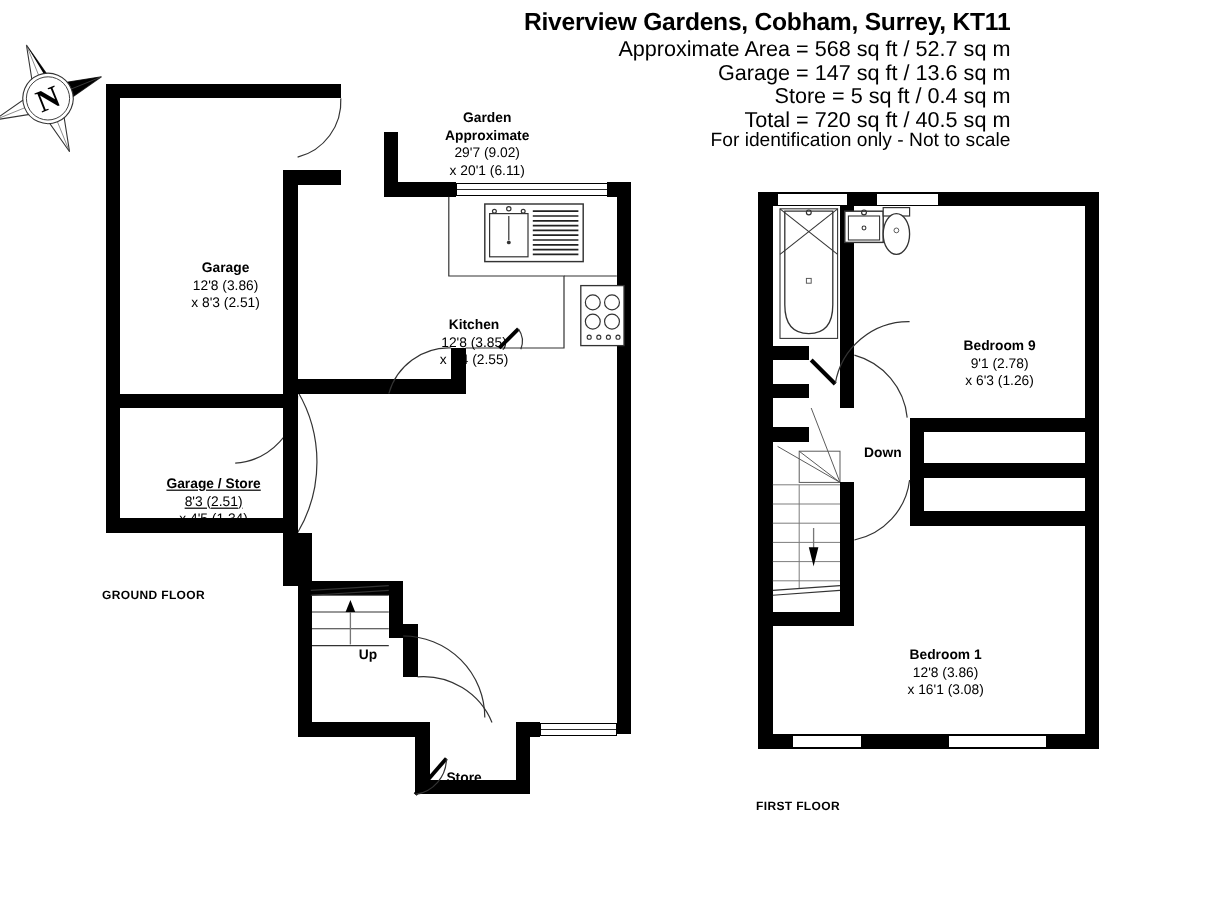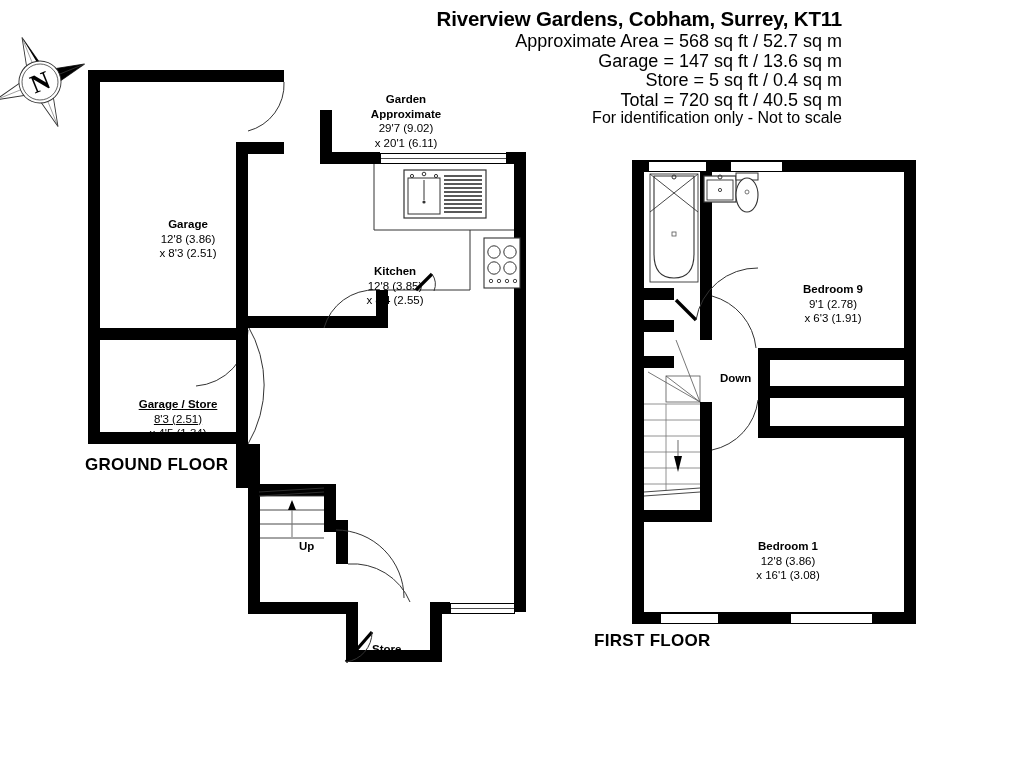--- a/index.html
+++ b/index.html
@@ -15,21 +15,21 @@
   
   .header{position:absolute;right:14px;top:6px;text-align:right;}
   .title{font-size:20.5px;font-weight:bold;letter-spacing:-0.2px;line-height:26px;white-space:nowrap;}
   .areaLine{font-size:18px;line-height:19.5px;white-space:nowrap;}
   .disclaimer{font-size:16px;line-height:15px;white-space:nowrap;}
 
   
   .lbl{position:absolute;text-align:center;white-space:nowrap;margin-top:27px;}
   .lbl .nm{font-size:11.5px;font-weight:bold;line-height:14.5px;}
   .lbl .dim{font-size:11.5px;line-height:14.5px;}
-  .floorlabel{position:absolute;font-size:17px;font-weight:bold;letter-spacing:.3px;white-space:nowrap;}
+  .floorlabel{position:absolute;font-size:10px;font-weight:bold;letter-spacing:.3px;white-space:nowrap;margin-top:36px;}
   .smalllbl{position:absolute;font-size:11.5px;font-weight:bold;white-space:nowrap;}
 
   
   .footer{position:absolute;left:0;top:698px;width:1024px;height:62px;}
 </style>
 </head>
 <body>
 
 <div id="plan-root">
 
@@ -305,29 +305,29 @@
     <path d="M 644,492 L 700,488" stroke="#333" stroke-width="0.9" fill="none"></path>
     <path d="M 644,496 L 700,492" stroke="#333" stroke-width="0.9" fill="none"></path>
 
     <rect x="700" y="402" width="12" height="120" fill="#000" shape-rendering="crispEdges"></rect>
     <rect x="644" y="510" width="68" height="12" fill="#000" shape-rendering="crispEdges"></rect>
   </svg>
 
   <div class="lbl" style="left:775px;top:255px;width:116px;">
     <div class="nm">Bedroom 9</div>
     <div class="dim">9'1 (2.78)</div>
-    <div class="dim">x 6'3 (1.91)</div>
+    <div class="dim">x 6'3 (1.26)</div>
   </div>
   <div class="lbl" style="left:730px;top:512px;width:116px;">
     <div class="nm">Bedroom 1</div>
     <div class="dim">12'8 (3.86)</div>
     <div class="dim">x 16'1 (3.08)</div>
   </div>
   <div class="smalllbl" style="left:704px;top:372px;padding-left:16px;">Down</div>
-  <div class="floorlabel" style="left:594px;top:631px;">FIRST FLOOR</div>
+  <div class="floorlabel" style="left:630px;top:631px;">FIRST FLOOR</div>
 
   <div class="footer">
     
 
     
 
     
   </div>
 
 </div>

